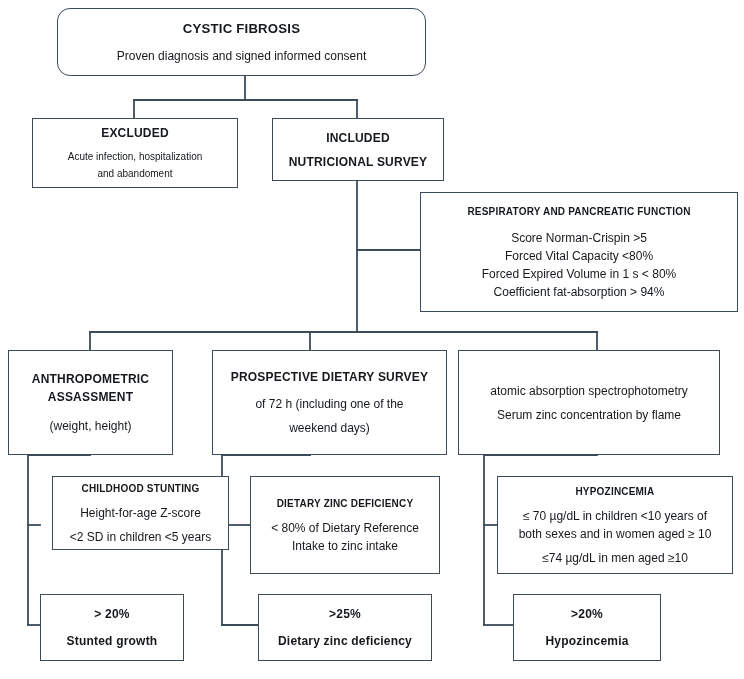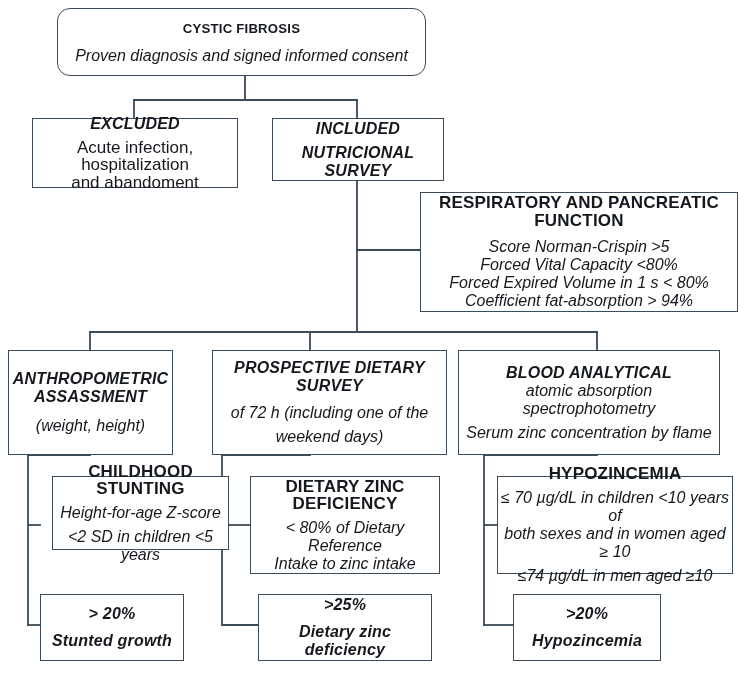--- a/index.html
+++ b/index.html
@@ -44,22 +44,22 @@
   }
   .ttl {
     font-weight: bold;
     letter-spacing: 0.2px;
   }
   .ln {
     font-weight: normal;
   }
   
   .fs13 { font-size: 13.2px; line-height: 19px; }
-  .fs12 { font-size: 16px; line-height: 18px; font-style: italic; }
-  .fs115 { font-size: 17px; line-height: 17.5px; }
+  .fs12 { font-size: 12px; line-height: 18px; }
+  .fs115 { font-size: 10px; line-height: 17.5px; }
 
   .gap2 { }
   .gap3 { margin-top: 6px; }
   .gap5 { margin-top: 9px; }
   .gap7 { margin-top: 11px; }
 </style>
 </head>
 <body>
 
 <div id="canvas">
@@ -129,21 +129,20 @@
     <div class="ln fs12 gap7">(weight, height)</div>
   </div>
 
   <div class="node" style="left:212px; top:350px; width:235px; height:105px;">
     <div class="ttl fs12">PROSPECTIVE DIETARY SURVEY</div>
     <div class="ln fs12 gap5">of 72 h (including one of the</div>
     <div class="ln fs12 gap3">weekend days)</div>
   </div>
 
   <div class="node" style="left:458px; top:350px; width:262px; height:105px;">
-    <div class="ttl fs12">BLOOD ANALYTICAL</div>
     <div class="ln fs12">atomic absorption spectrophotometry</div>
     <div class="ln fs12 gap3">Serum zinc concentration by flame</div>
   </div>
 
   <div class="node" style="left:52px; top:476px; width:177px; height:74px;">
     <div class="ttl fs115">CHILDHOOD STUNTING</div>
     <div class="ln fs12 gap3">Height-for-age Z-score</div>
     <div class="ln fs12 gap3">&lt;2 SD in children &lt;5 years</div>
   </div>
 

